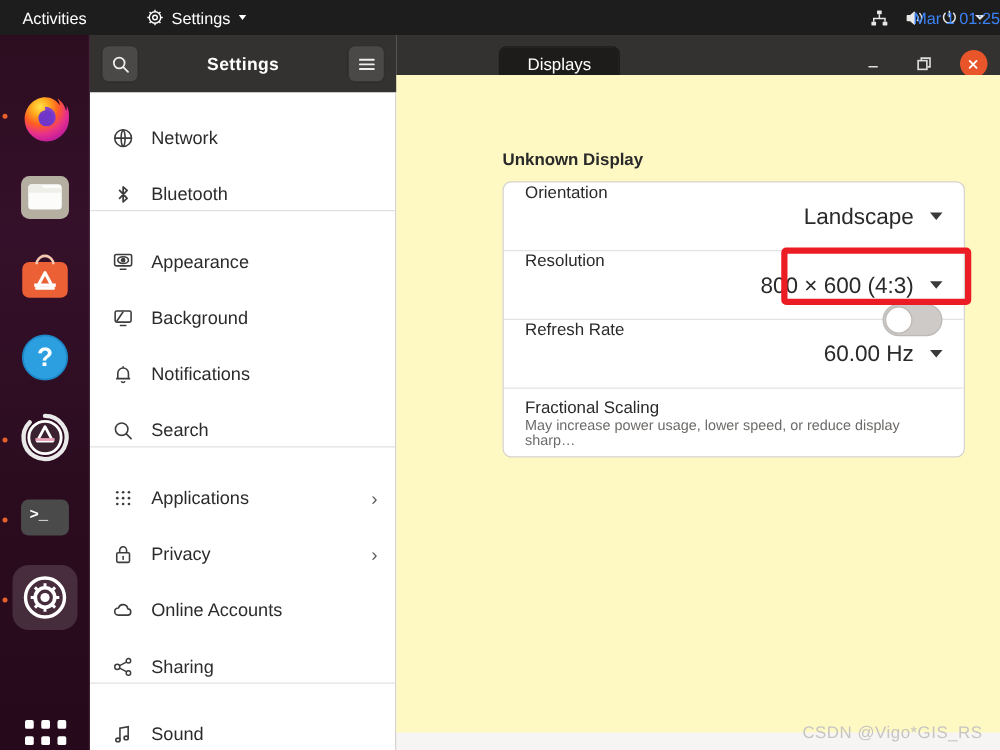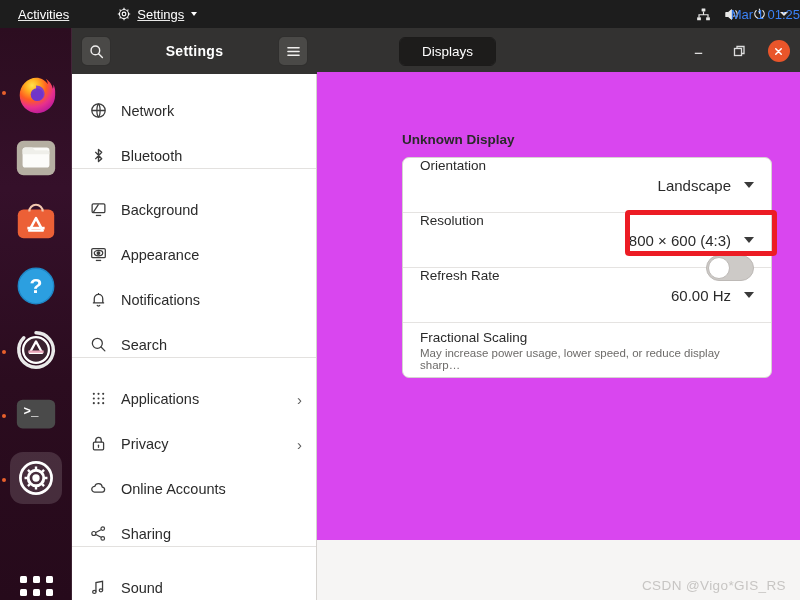--- a/index.html
+++ b/index.html
@@ -8,21 +8,21 @@
     font-family:"Liberation Sans", sans-serif;
     background:#f6f5f4;
     -webkit-font-smoothing:antialiased;
   }
   #screen { position:relative; width:800px; height:600px; overflow:hidden; }
 
   
   .topbar{
     position:absolute; top:0; left:0; width:800px; height:28px;
     background:#1d1d1d; color:#e8e8e7;
-    display:flex; align-items:center; font-size:13px; z-index:60;text-decoration:underline;
+    display:flex; align-items:center; font-size:13px; z-index:60;
   }
   .tb-activities{ margin-left:12px; padding:2px 6px; border-radius:4px; color:#fff; }
   .tb-appmenu{ display:flex; align-items:center; gap:6px; margin-left:36px; padding:2px 6px; border-radius:4px; color:#fff;}
   .tb-appmenu .gear{ width:14px; height:14px; display:inline-block; }
   .tb-clock{
     position:absolute; left:0; right:0; text-align:right; color:#3b82f6;
     font-size:13px; pointer-events:none;
   }
   .tb-right{ margin-left:auto; display:flex; align-items:center; gap:13px; margin-right:12px; }
   .tb-right .ic{ width:15px; height:15px; display:block; }
@@ -106,40 +106,40 @@
   .nav-item{
     height:45px; display:flex; align-items:flex-end; padding:0 14px 0 18px; gap:14px;
   }
   .nav-item .nic{ width:17px; height:17px; flex:0 0 17px; display:block; color:#3d3d3d; }
   .nav-item .lbl{ font-size:14.5px; color:#2b2b2b; }
   .nav-item .chev{ margin-left:auto; color:#5d5d5d; font-size:15px; line-height:1; }
   .nav-sep{ height:1px; background:#e3e1df; margin:4px 0; }
 
   
   .content{
-    position:absolute; top:44px; left:245px; width:483px; height:468px;
-    background:#d946ef;
+    position:absolute; top:32px; left:245px; width:483px; height:526px;
+    background:#fef9c3;
   }
   .sec-title{
     position:absolute; top:60px; left:85px;
     font-size:13.5px; font-weight:bold; color:#2a2a2a;
   }
   .card{
     position:absolute; top:85px; left:85px; width:370px;
     background:#fff; border:1px solid #d6d3d0; border-radius:7px; overflow:hidden;
   }
   .row{
     display:flex; padding:0 17px; height:55px;
     border-bottom:1px solid #e5e3e1;
   }
   .row:last-child{ border-bottom:none; }
   .row .rlabel{ font-size:13.5px; color:#2a2a2a; }
   .row .rvalue{
     margin-left:auto; display:flex; align-items:center; gap:13px;
-    font-size:15px; color:#2a2a2a;
+    font-size:18px; color:#2a2a2a;
   }
   .dd-caret{
     width:0;height:0;border-left:5px solid transparent;border-right:5px solid transparent;
     border-top:6px solid #3a3a3a;
   }
   .row.stacked{ flex-direction:column; align-items:flex-start; justify-content:center; height:54px; }
   .rowtop{ display:flex; width:100%; align-items:center; }
   .subtext{ font-size:11.5px; color:#6d6b69; margin-top:2px; }
   .toggle{
     position:absolute; right:17px; top:50%; transform:translateY(-50%);
@@ -354,38 +354,38 @@
           </svg>
         </span>
         <span class="lbl">Bluetooth</span>
       </div>
 
       <div class="nav-sep"></div>
 
       <div class="nav-item">
         <span class="nic">
           <svg viewBox="0 0 16 16" width="17" height="17" fill="none" stroke="#3d3d3d" stroke-width="1.2">
-            <rect x="2" y="2.6" width="12" height="8.4" rx="1.2"></rect>
-              <path d="M5.5 13.6h5"></path>
-            <path d="M8 3.2L3.2 10.4"></path>
-          </svg>
-        </span>
-        <span class="lbl">Background</span>
-      </div>
-
-      <div class="nav-item">
-        <span class="nic">
-          <svg viewBox="0 0 16 16" width="17" height="17" fill="none" stroke="#3d3d3d" stroke-width="1.2">
             <rect x="1.6" y="2.4" width="12.8" height="8.6" rx="1.2"></rect>
               <path d="M5.5 13.6h5"></path>
             <ellipse cx="8" cy="6.7" rx="4" ry="2.5"></ellipse>
               <circle cx="8" cy="6.7" r="1.2" fill="#3d3d3d"></circle>
           </svg>
         </span>
         <span class="lbl">Appearance</span>
+      </div>
+
+      <div class="nav-item">
+        <span class="nic">
+          <svg viewBox="0 0 16 16" width="17" height="17" fill="none" stroke="#3d3d3d" stroke-width="1.2">
+            <rect x="2" y="2.6" width="12" height="8.4" rx="1.2"></rect>
+              <path d="M5.5 13.6h5"></path>
+            <path d="M8 3.2L3.2 10.4"></path>
+          </svg>
+        </span>
+        <span class="lbl">Background</span>
       </div>
 
       <div class="nav-item">
         <span class="nic">
           <svg viewBox="0 0 16 16" width="17" height="17" fill="none" stroke="#3d3d3d" stroke-width="1.2">
             <path d="M4 11.2V7.2a4 4 0 018 0v4M2.7 11.2h10.6M6.6 13.2a1.5 1.5 0 002.8 0M8 3.2V1.9"></path>
           </svg>
         </span>
         <span class="lbl">Notifications</span>
       </div>

